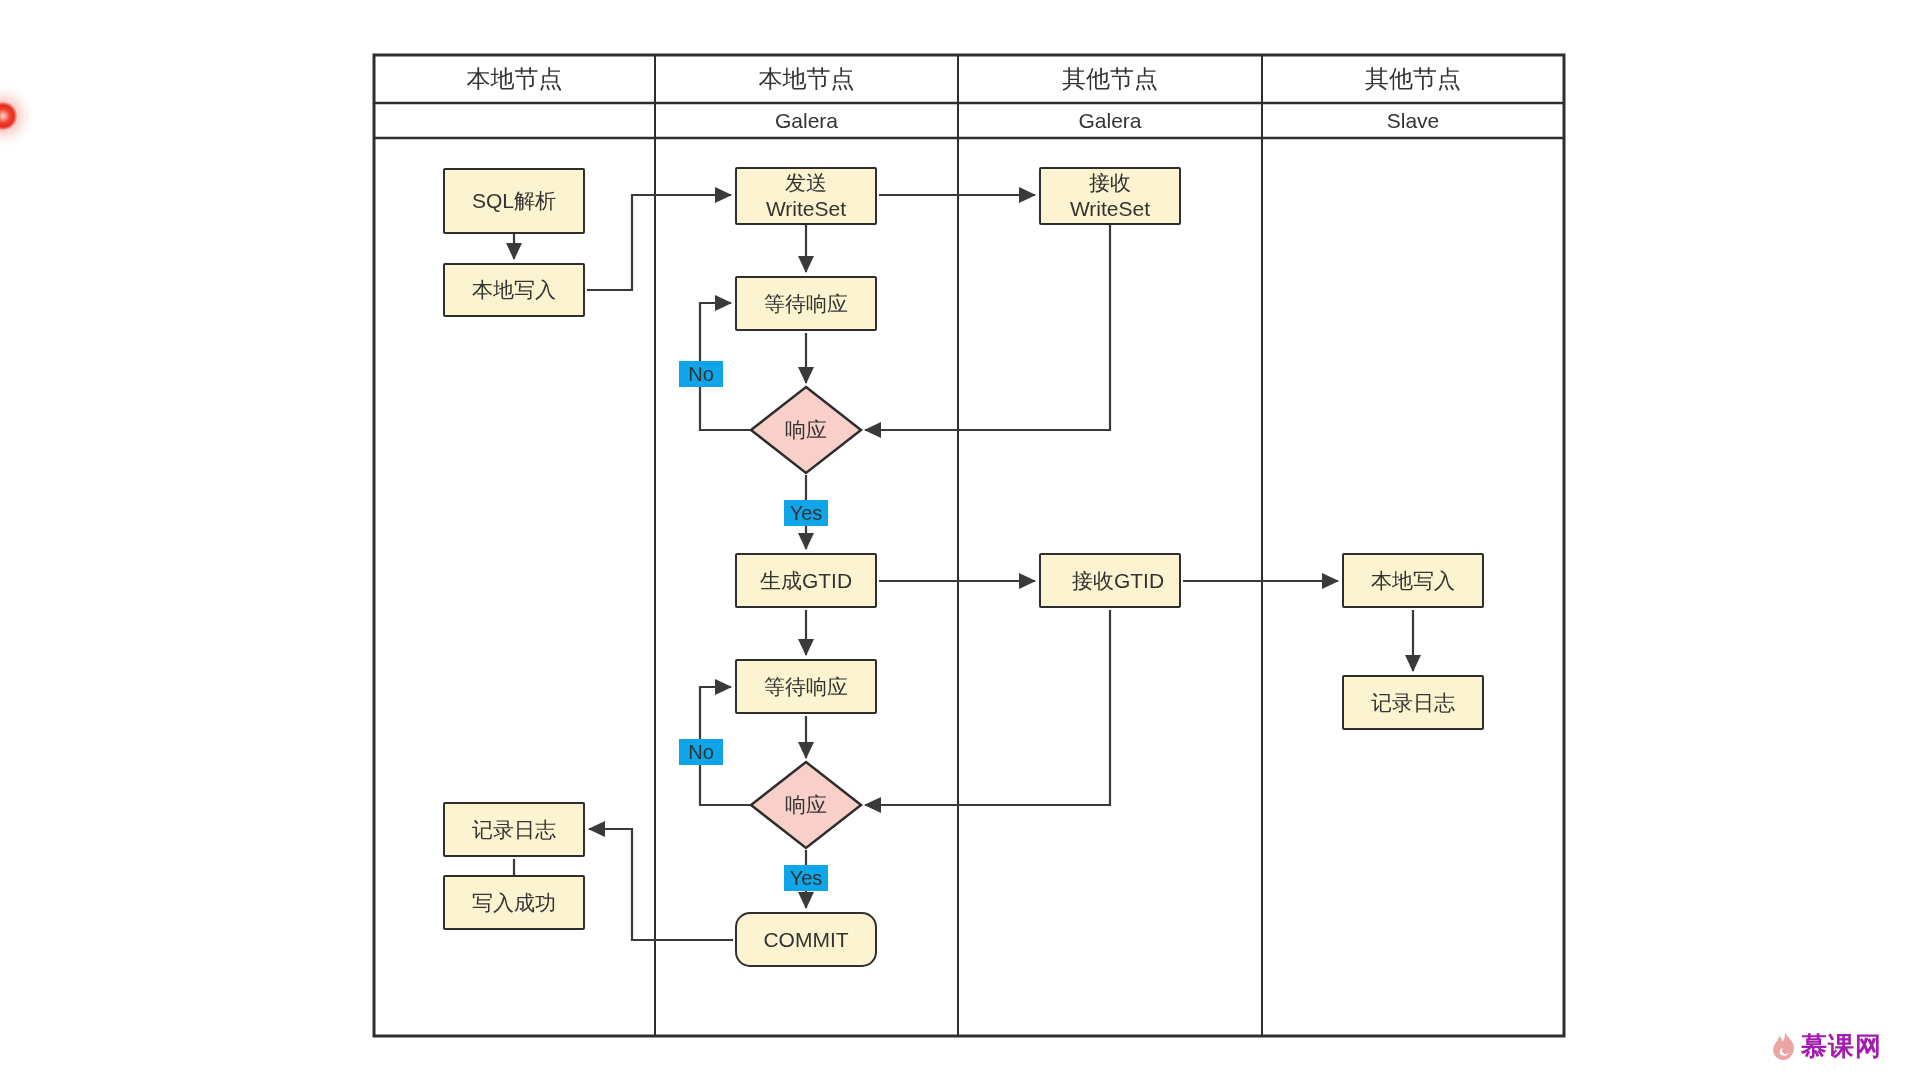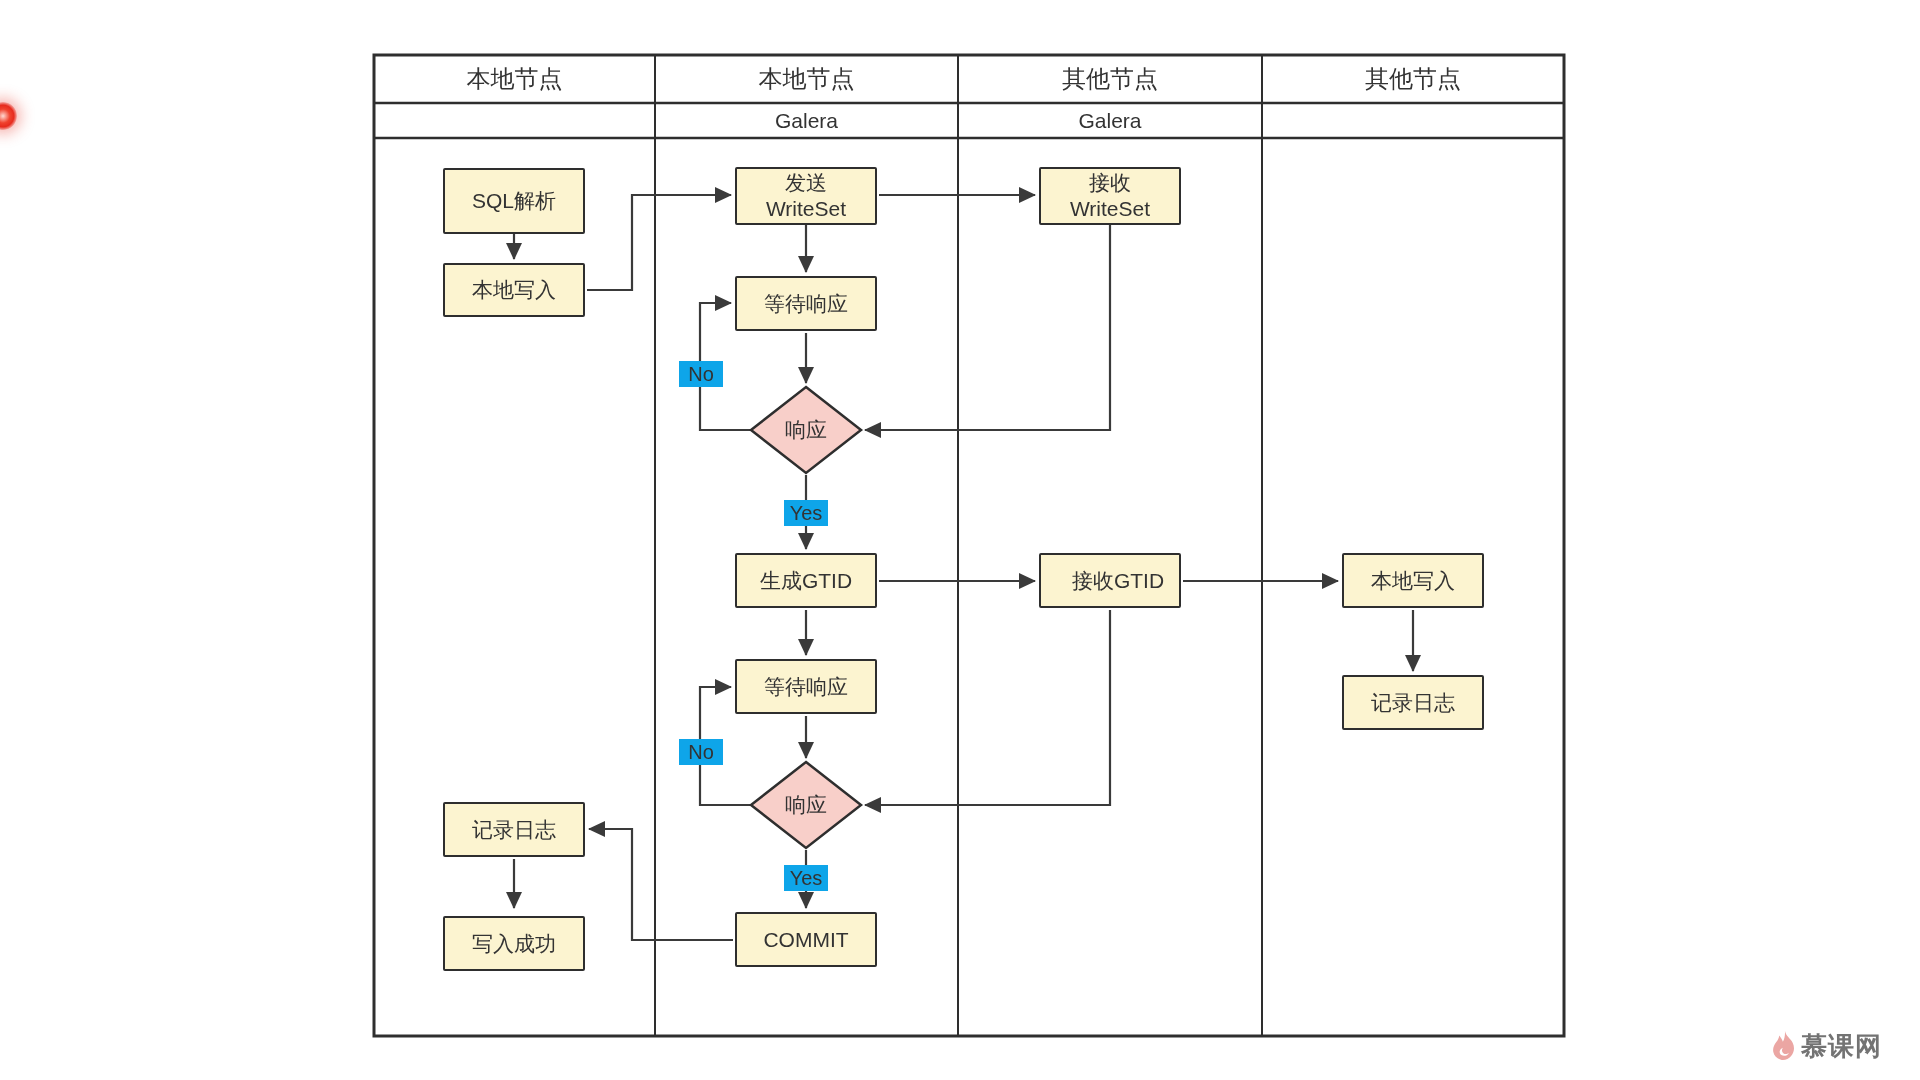--- a/index.html
+++ b/index.html
@@ -24,21 +24,21 @@
     position:absolute;display:flex;align-items:center;justify-content:center;
     font-size:21px;color:#333;
   }
   .edge-label{
     position:absolute;display:flex;align-items:center;justify-content:center;
     background:#0ea5e9;font-size:20px;color:#333;
   }
   .watermark{
     position:absolute;left:1770px;top:1028px;height:36px;
     display:flex;align-items:center;gap:3px;
-    color:#737373;font-size:26px;font-weight:bold;letter-spacing:1px;
+    color:#a21caf;font-size:26px;font-weight:bold;letter-spacing:1px;
   }
   .alert-dot{
     position:absolute;left:-11px;top:102px;width:28px;height:28px;border-radius:50%;
     background:radial-gradient(circle,#ffd9d2 0%,#f0422e 35%,#e62b1e 55%,rgba(230,43,30,0.35) 72%,rgba(230,43,30,0) 100%);
     box-shadow:0 0 14px 4px rgba(230,43,30,0.35);
   }
 </style>
 </head>
 <body>
 
@@ -87,34 +87,35 @@
     </g>
   </svg>
 
   <div class="lane-label lane-group" style="left:374px;top:55px;width:281px;height:48px;">本地节点</div>
   <div class="lane-label lane-group" style="left:655px;top:55px;width:303px;height:48px;">本地节点</div>
   <div class="lane-label lane-group" style="left:958px;top:55px;width:304px;height:48px;">其他节点</div>
   <div class="lane-label lane-group" style="left:1262px;top:55px;width:302px;height:48px;">其他节点</div>
 
   <div class="lane-label lane-name" style="left:655px;top:103px;width:303px;height:35px;">Galera</div>
   <div class="lane-label lane-name" style="left:958px;top:103px;width:304px;height:35px;">Galera</div>
+  <div class="lane-label lane-name" style="left:1262px;top:103px;width:302px;height:35px;">Slave</div>
 
   <div class="node" style="left:443px;top:168px;width:142px;height:66px;">SQL解析</div>
   <div class="node" style="left:443px;top:263px;width:142px;height:54px;">本地写入</div>
   <div class="node" style="left:443px;top:802px;width:142px;height:55px;">记录日志</div>
-  <div class="node" style="left:443px;top:916px;width:142px;height:55px;">写入成功</div>
+  <div class="node" style="left:443px;top:875px;width:142px;height:55px;">写入成功</div>
 
   <div class="node" style="left:735px;top:167px;width:142px;height:58px;">发送
 WriteSet</div>
   <div class="node" style="left:735px;top:276px;width:142px;height:55px;">等待响应</div>
   <div class="diamond-label" style="left:756px;top:415px;width:100px;height:30px;">响应</div>
   <div class="node" style="left:735px;top:553px;width:142px;height:55px;">生成GTID</div>
   <div class="node" style="left:735px;top:659px;width:142px;height:55px;">等待响应</div>
   <div class="diamond-label" style="left:756px;top:790px;width:100px;height:30px;">响应</div>
-  <div class="node" style="left:735px;top:912px;width:142px;height:55px;">COMMIT</div>
+  <div class="node" style="left:735px;top:912px;width:142px;height:55px;border-radius:15px;">COMMIT</div>
 
   <div class="node" style="left:1039px;top:167px;width:142px;height:58px;">接收
 WriteSet</div>
   <div class="node" style="left:1039px;top:553px;width:142px;height:55px;padding-left:16px;">接收GTID</div>
 
   <div class="node" style="left:1342px;top:553px;width:142px;height:55px;">本地写入</div>
   <div class="node" style="left:1342px;top:675px;width:142px;height:55px;">记录日志</div>
 
   <div class="edge-label" style="left:679px;top:361px;width:44px;height:26px;">No</div>
   <div class="edge-label" style="left:784px;top:500px;width:44px;height:26px;">Yes</div>

